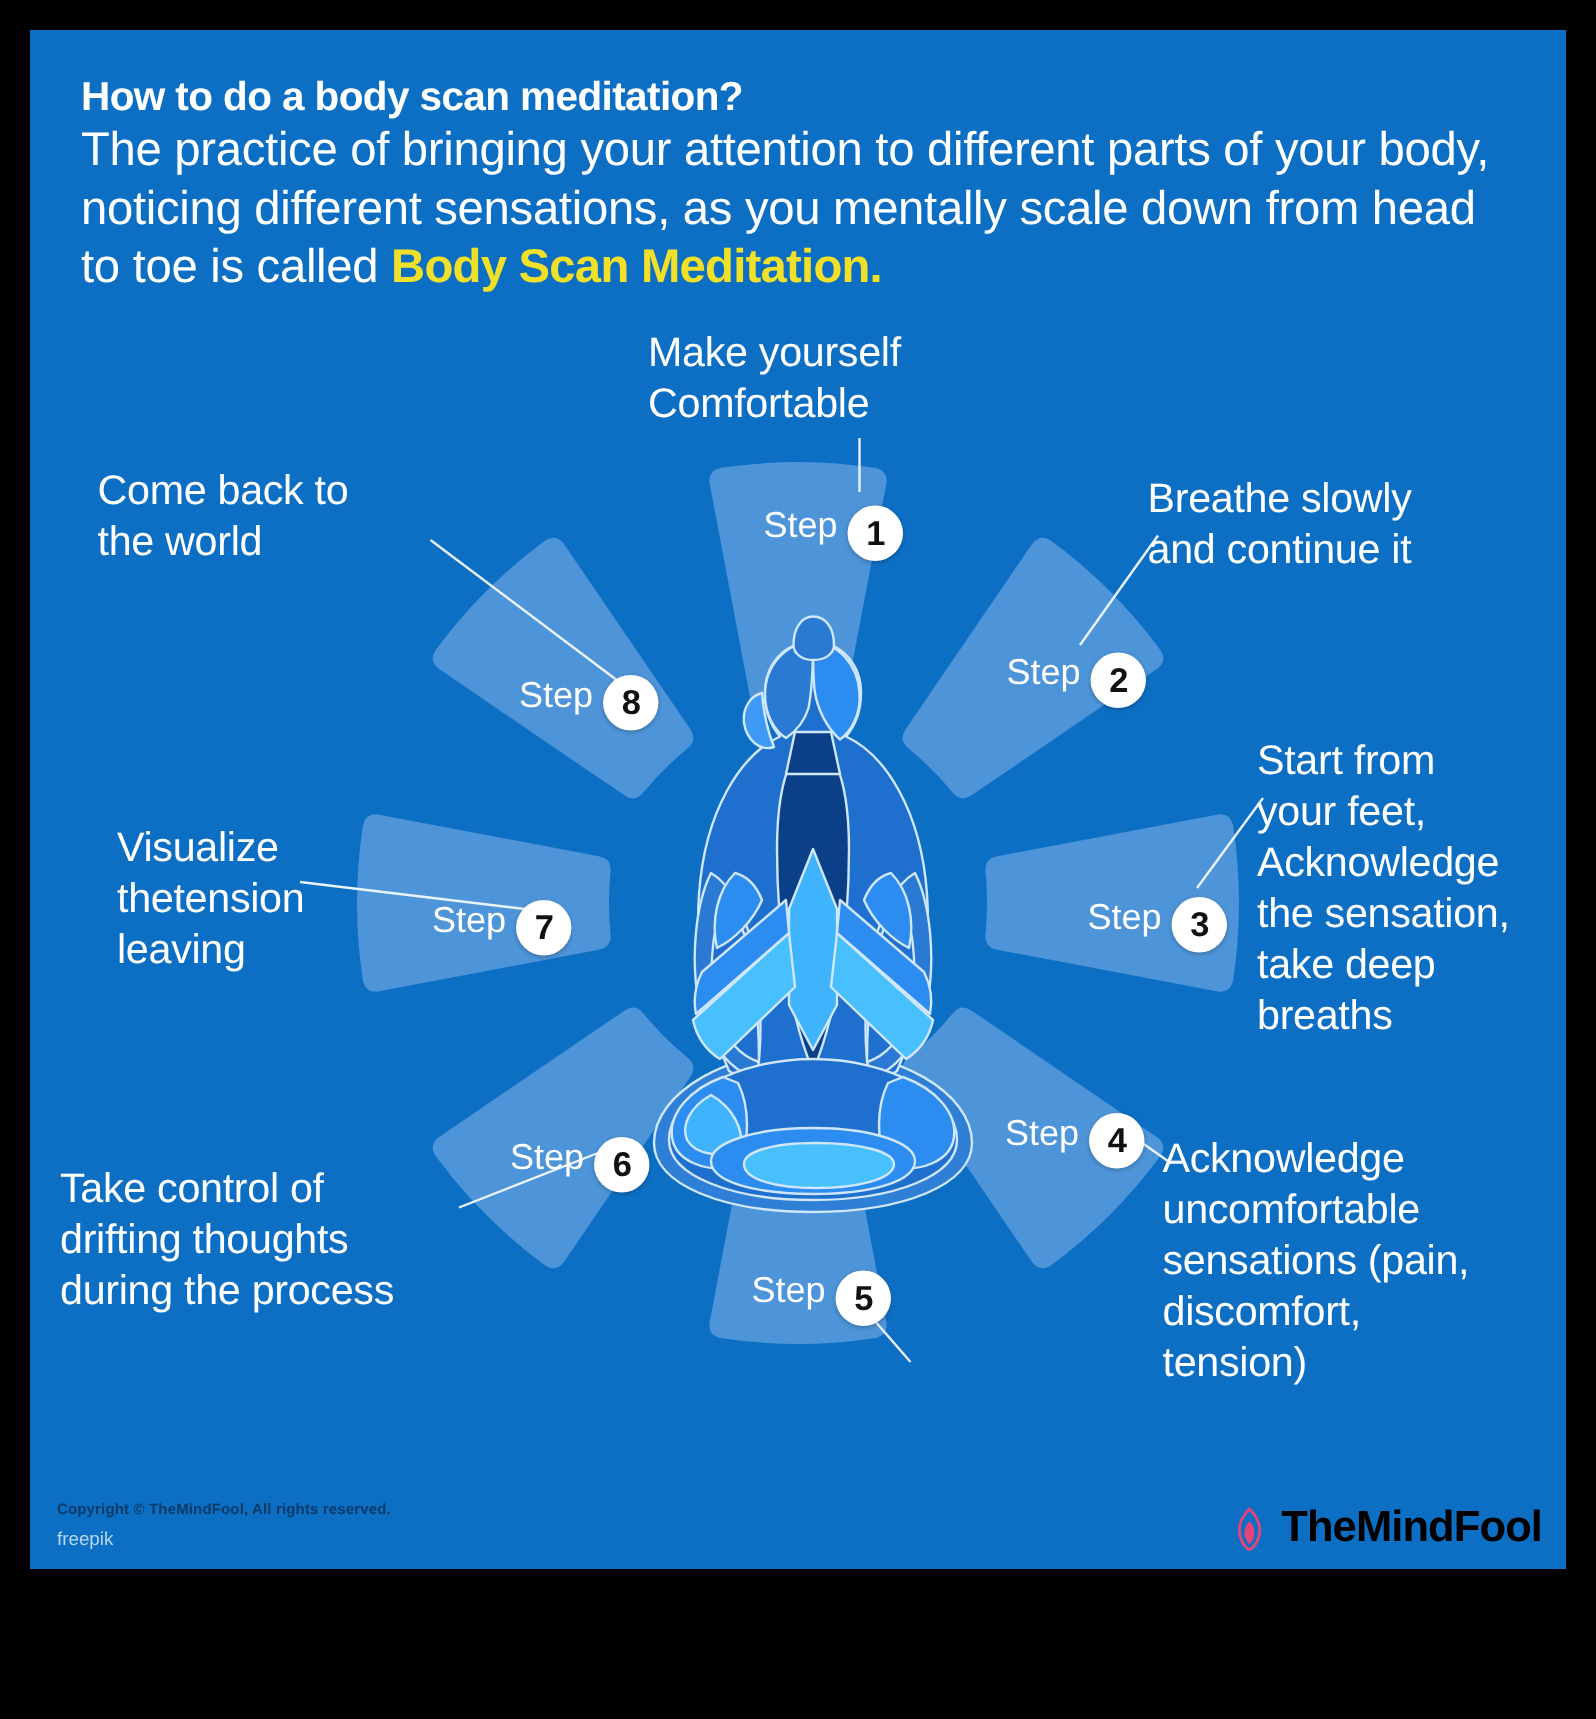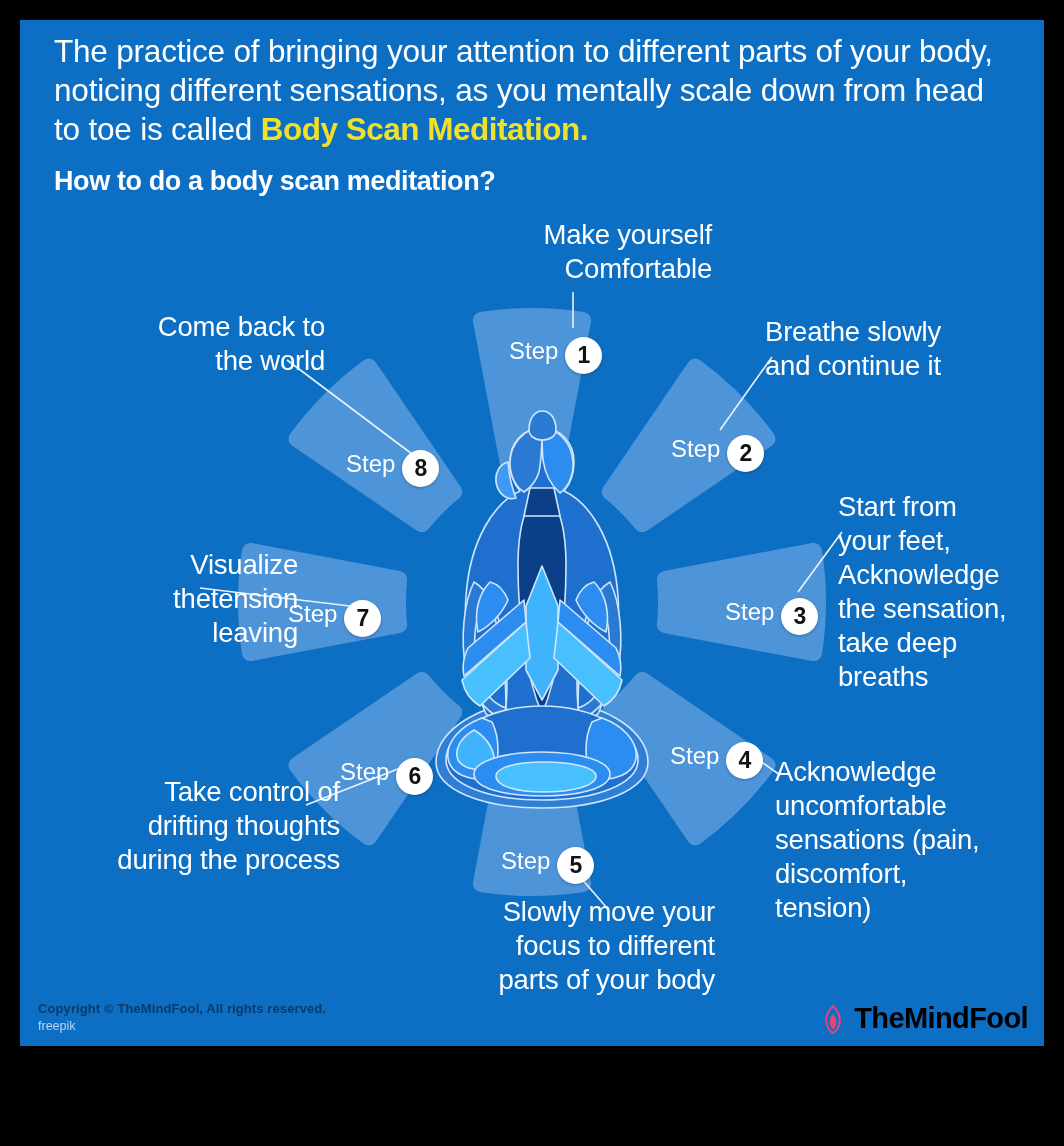--- a/index.html
+++ b/index.html
@@ -39,48 +39,48 @@
   }
   .step .num{
     width:37px;height:37px;border-radius:50%;background:#ffffff;color:#111111;
     font-size:23px;font-weight:700;display:flex;align-items:center;justify-content:center;
     box-shadow:0 1px 3px rgba(0,0,0,.25);
   }
 
   
   .callout{
     position:absolute;color:#ffffff;font-size:27.5px;line-height:34px;
-    font-weight:400;white-space:pre-line;letter-spacing:-0.2px;text-align:right;
+    font-weight:400;white-space:pre-line;letter-spacing:-0.2px;
   }
   .callout.r{text-align:left;}
 
   
   #copyright{
-    position:absolute;left:18px;top:981px;color:#0a3a66;font-size:13px;
+    position:absolute;left:18px;top:981px;color:#0a3a66;font-size:10px;
     font-weight:700;letter-spacing:.1px;
   }
   #freepik{
     position:absolute;left:18px;top:999px;color:#b9d6ee;font-size:12.5px;font-weight:400;
   }
   #logo{
     position:absolute;right:16px;top:982px;display:flex;align-items:center;gap:7px;
   }
   #logo .mark{width:28px;height:32px;}
   #logo .wordmark{font-size:29px;letter-spacing:-0.6px;white-space:nowrap;}
   #logo .w-the{color:#000000;font-weight:700;}
   #logo .w-mind{color:#000000;font-weight:700;}
 </style>
 </head>
 <body>
 
 <div id="poster">
 
   <div id="header">
+    <div id="subtitle">How to do a body scan meditation?</div>
     <div id="intro"><span>The practice of bringing your attention to different parts of your body, noticing different sensations, as you mentally scale down from head to toe is called </span><span class="hl">Body Scan Meditation.</span></div>
-    <div id="subtitle">How to do a body scan meditation?</div>
   </div>
 
   <div id="wheel">
     <svg viewBox="0 0 600 600" width="600" height="600" aria-hidden="true">
       <defs>
 
         <g id="petal">
           <path d="M -52 -290
                    Q 0 -298 52 -290
                    Q 60 -288 59 -280
@@ -253,23 +253,20 @@
 your feet,
 Acknowledge
 the sensation,
 take deep
 breaths</div>
   <div class="callout r" style="left:755px;top:735px;width:265px;">Acknowledge
 uncomfortable
 sensations (pain,
 discomfort,
 tension)</div>
-  <div class="callout" style="left:395px;top:875px;width:300px;">Slowly move your
-focus to different
-parts of your body</div>
   <div class="callout" style="left:20px;top:755px;width:300px;">Take control of
 drifting thoughts
 during the process</div>
   <div class="callout" style="left:22px;top:528px;width:220px;margin-left:36px;">Visualize
 thetension
 leaving</div>
   <div class="callout" style="left:45px;top:290px;width:260px;">Come back to
 the world</div>
 
   <div id="copyright">Copyright © TheMindFool, All rights reserved.</div>

